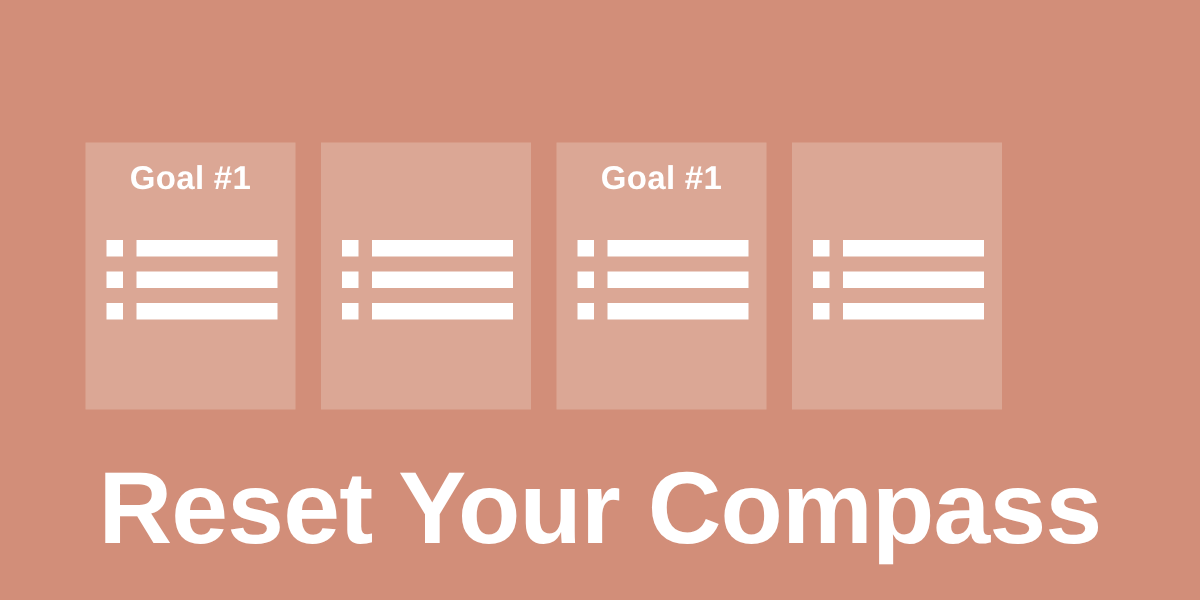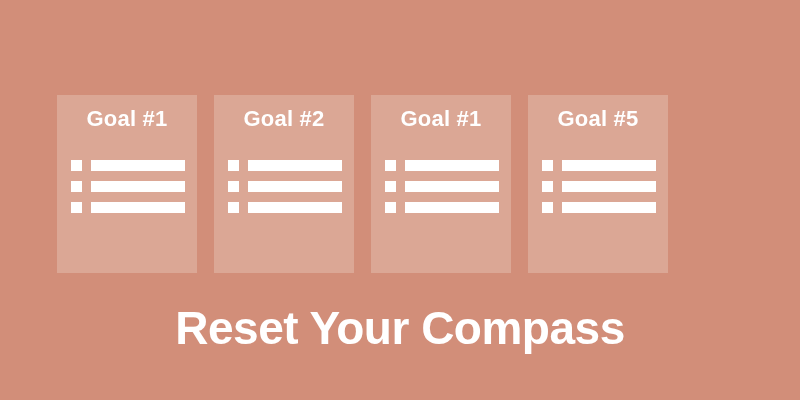--- a/index.html
+++ b/index.html
@@ -75,21 +75,21 @@
     background: #ffffff;
     flex: 1 1 auto;
   }
   .headline {
     position: absolute;
     left: 0;
     right: 0;
     top: 305px;
     text-align: center;
     color: #ffffff;
-    font-size: 46px;
+    font-size: 68px;
     font-weight: bold;
     line-height: 1;
     letter-spacing: -0.5px;
     white-space: nowrap;
   }
 </style>
 </head>
 <body>
 
 <div class="stage">
@@ -108,21 +108,20 @@
           <div class="line-bar"></div>
         </div>
         <div class="goal-line-row">
           <div class="line-bullet"></div>
           <div class="line-bar"></div>
         </div>
       </div>
     </div>
 
     <div class="goal-card">
-      <div class="goal-card-title">Goal #2</div>
       <div class="goal-lines">
         <div class="goal-line-row">
           <div class="line-bullet"></div>
           <div class="line-bar"></div>
         </div>
         <div class="goal-line-row">
           <div class="line-bullet"></div>
           <div class="line-bar"></div>
         </div>
         <div class="goal-line-row">
@@ -145,21 +144,20 @@
           <div class="line-bar"></div>
         </div>
         <div class="goal-line-row">
           <div class="line-bullet"></div>
           <div class="line-bar"></div>
         </div>
       </div>
     </div>
 
     <div class="goal-card">
-      <div class="goal-card-title">Goal #5</div>
       <div class="goal-lines">
         <div class="goal-line-row">
           <div class="line-bullet"></div>
           <div class="line-bar"></div>
         </div>
         <div class="goal-line-row">
           <div class="line-bullet"></div>
           <div class="line-bar"></div>
         </div>
         <div class="goal-line-row">

